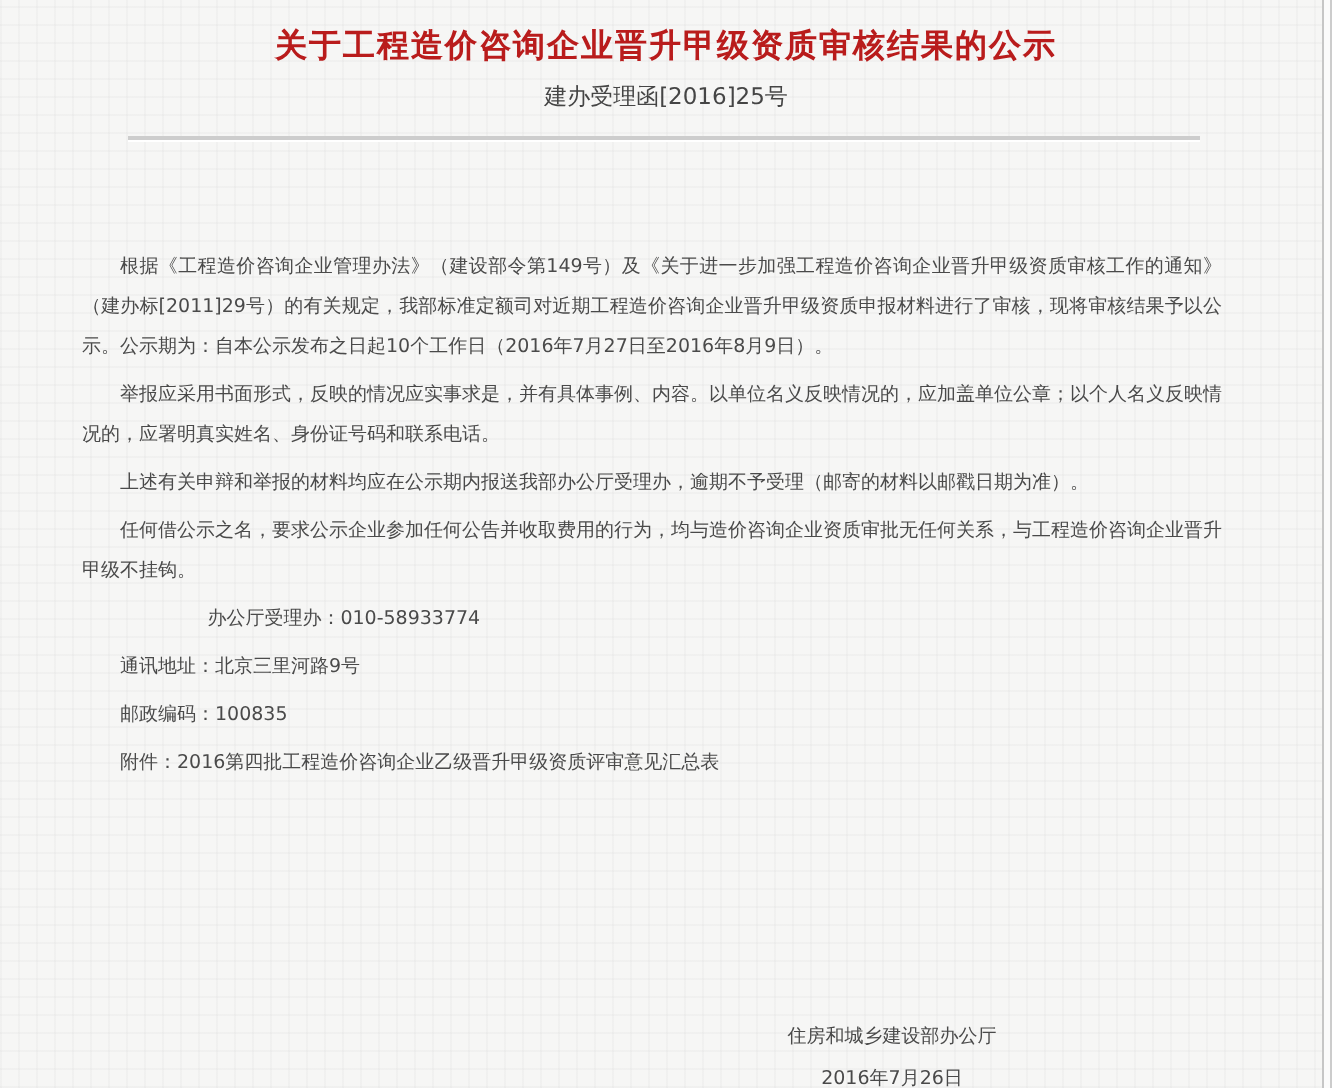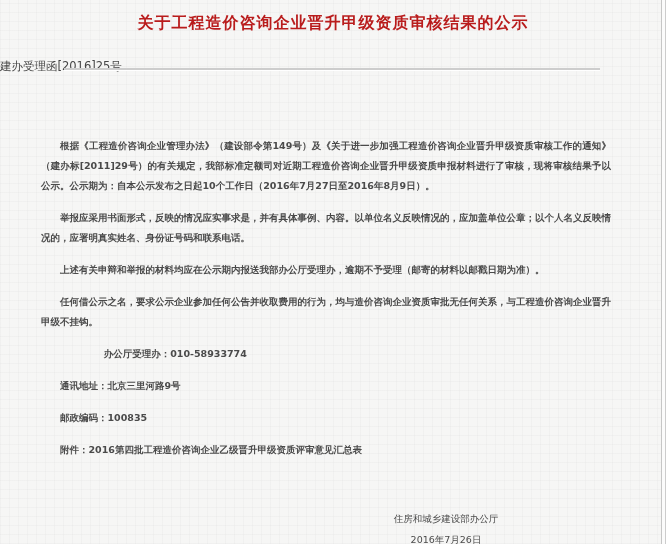--- a/index.html
+++ b/index.html
@@ -17,22 +17,22 @@
   }
   .page-title {
     margin: 13px 0 0 0;
     text-align: center;
     font-size: 16px;
     font-weight: bold;
     letter-spacing: 1px;
     color: #b91c1c;
   }
   .doc-number {
-    margin-top: 25px;
-    text-align: left;
+    margin-top: 7px;
+    text-align: center;
     font-size: 11.5px;
     color: #454545;
   }
   .divider {
     position: absolute;
     left: 64px;
     top: 68px;
     width: 536px;
     height: 2px;
     background: #cdcdcd;
@@ -42,23 +42,22 @@
     position: absolute;
     left: 41px;
     top: 124px;
     width: 570px;
     font-size: 9.5px;
     line-height: 20px;
     color: #4a4a4a;
     text-align: justify;
   }
   .content p {
-    margin: 12px 0 4px 0;
+    margin: 0 0 4px 0;
     text-indent: 2em;
-    font-weight: bold;
   }
   .content p.deep-indent {
     text-indent: 6.6em;
   }
   .signature {
     position: absolute;
     left: 368px;
     top: 508px;
     width: 156px;
     text-align: center;

